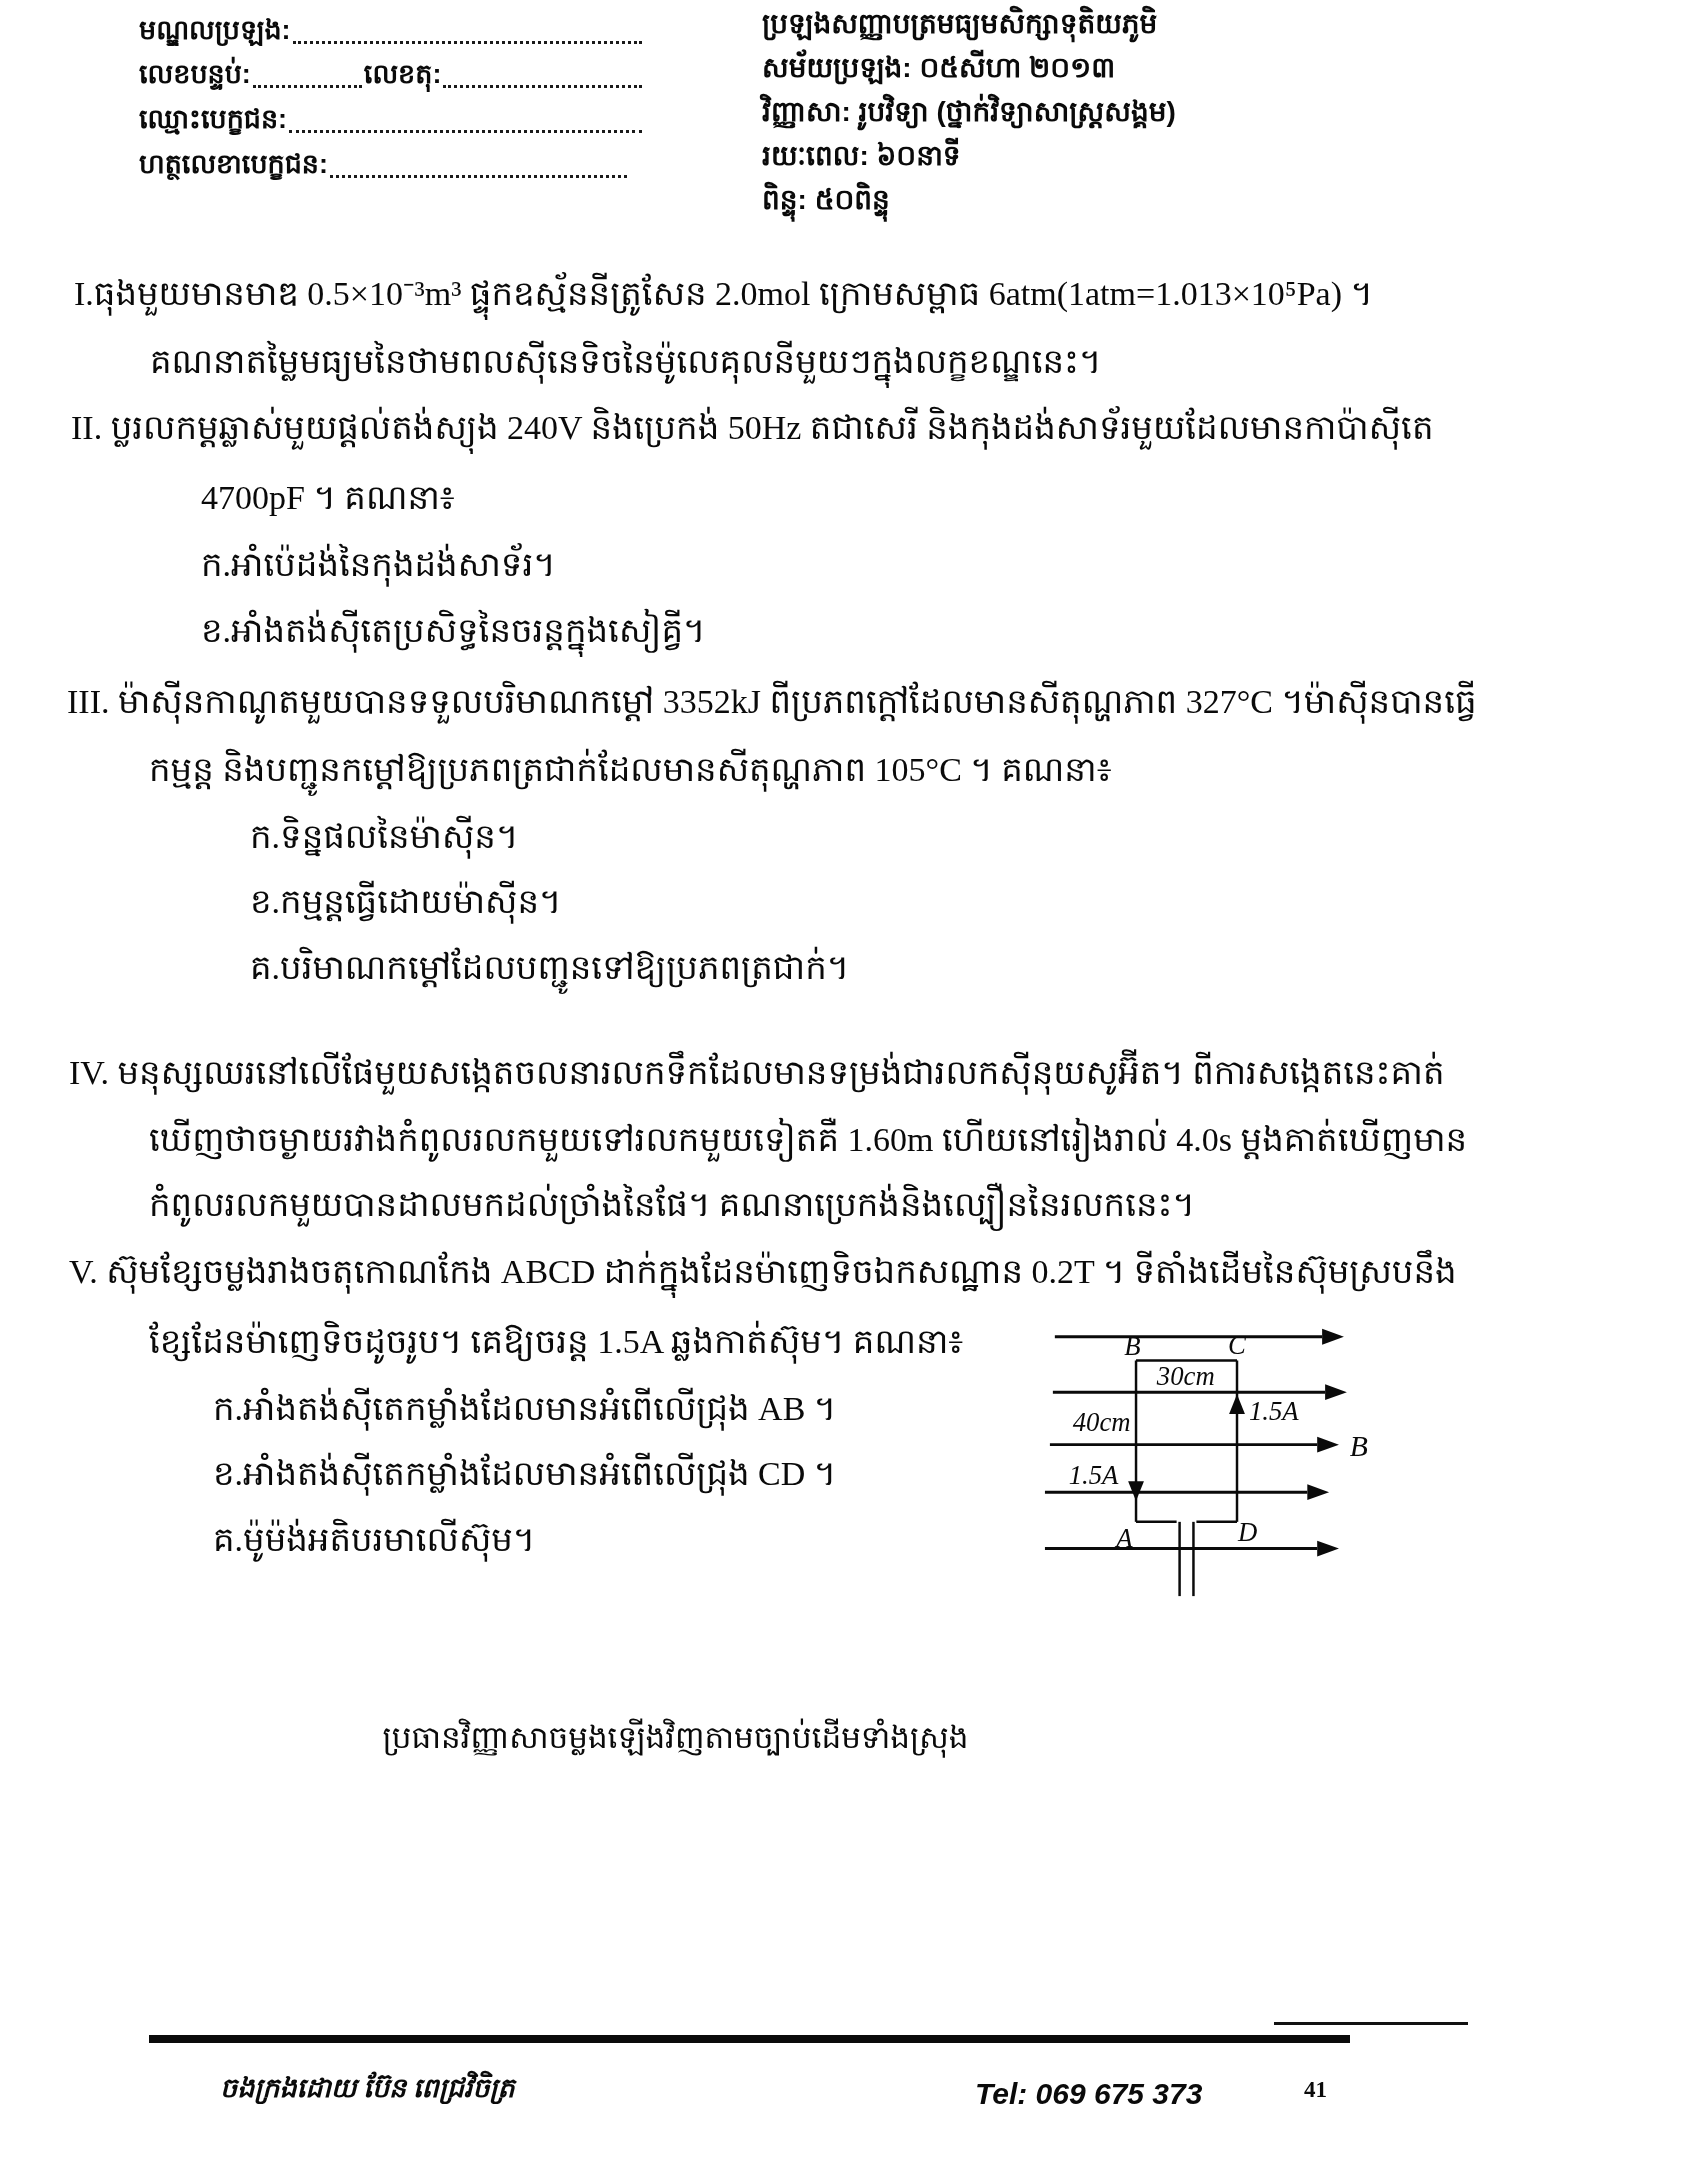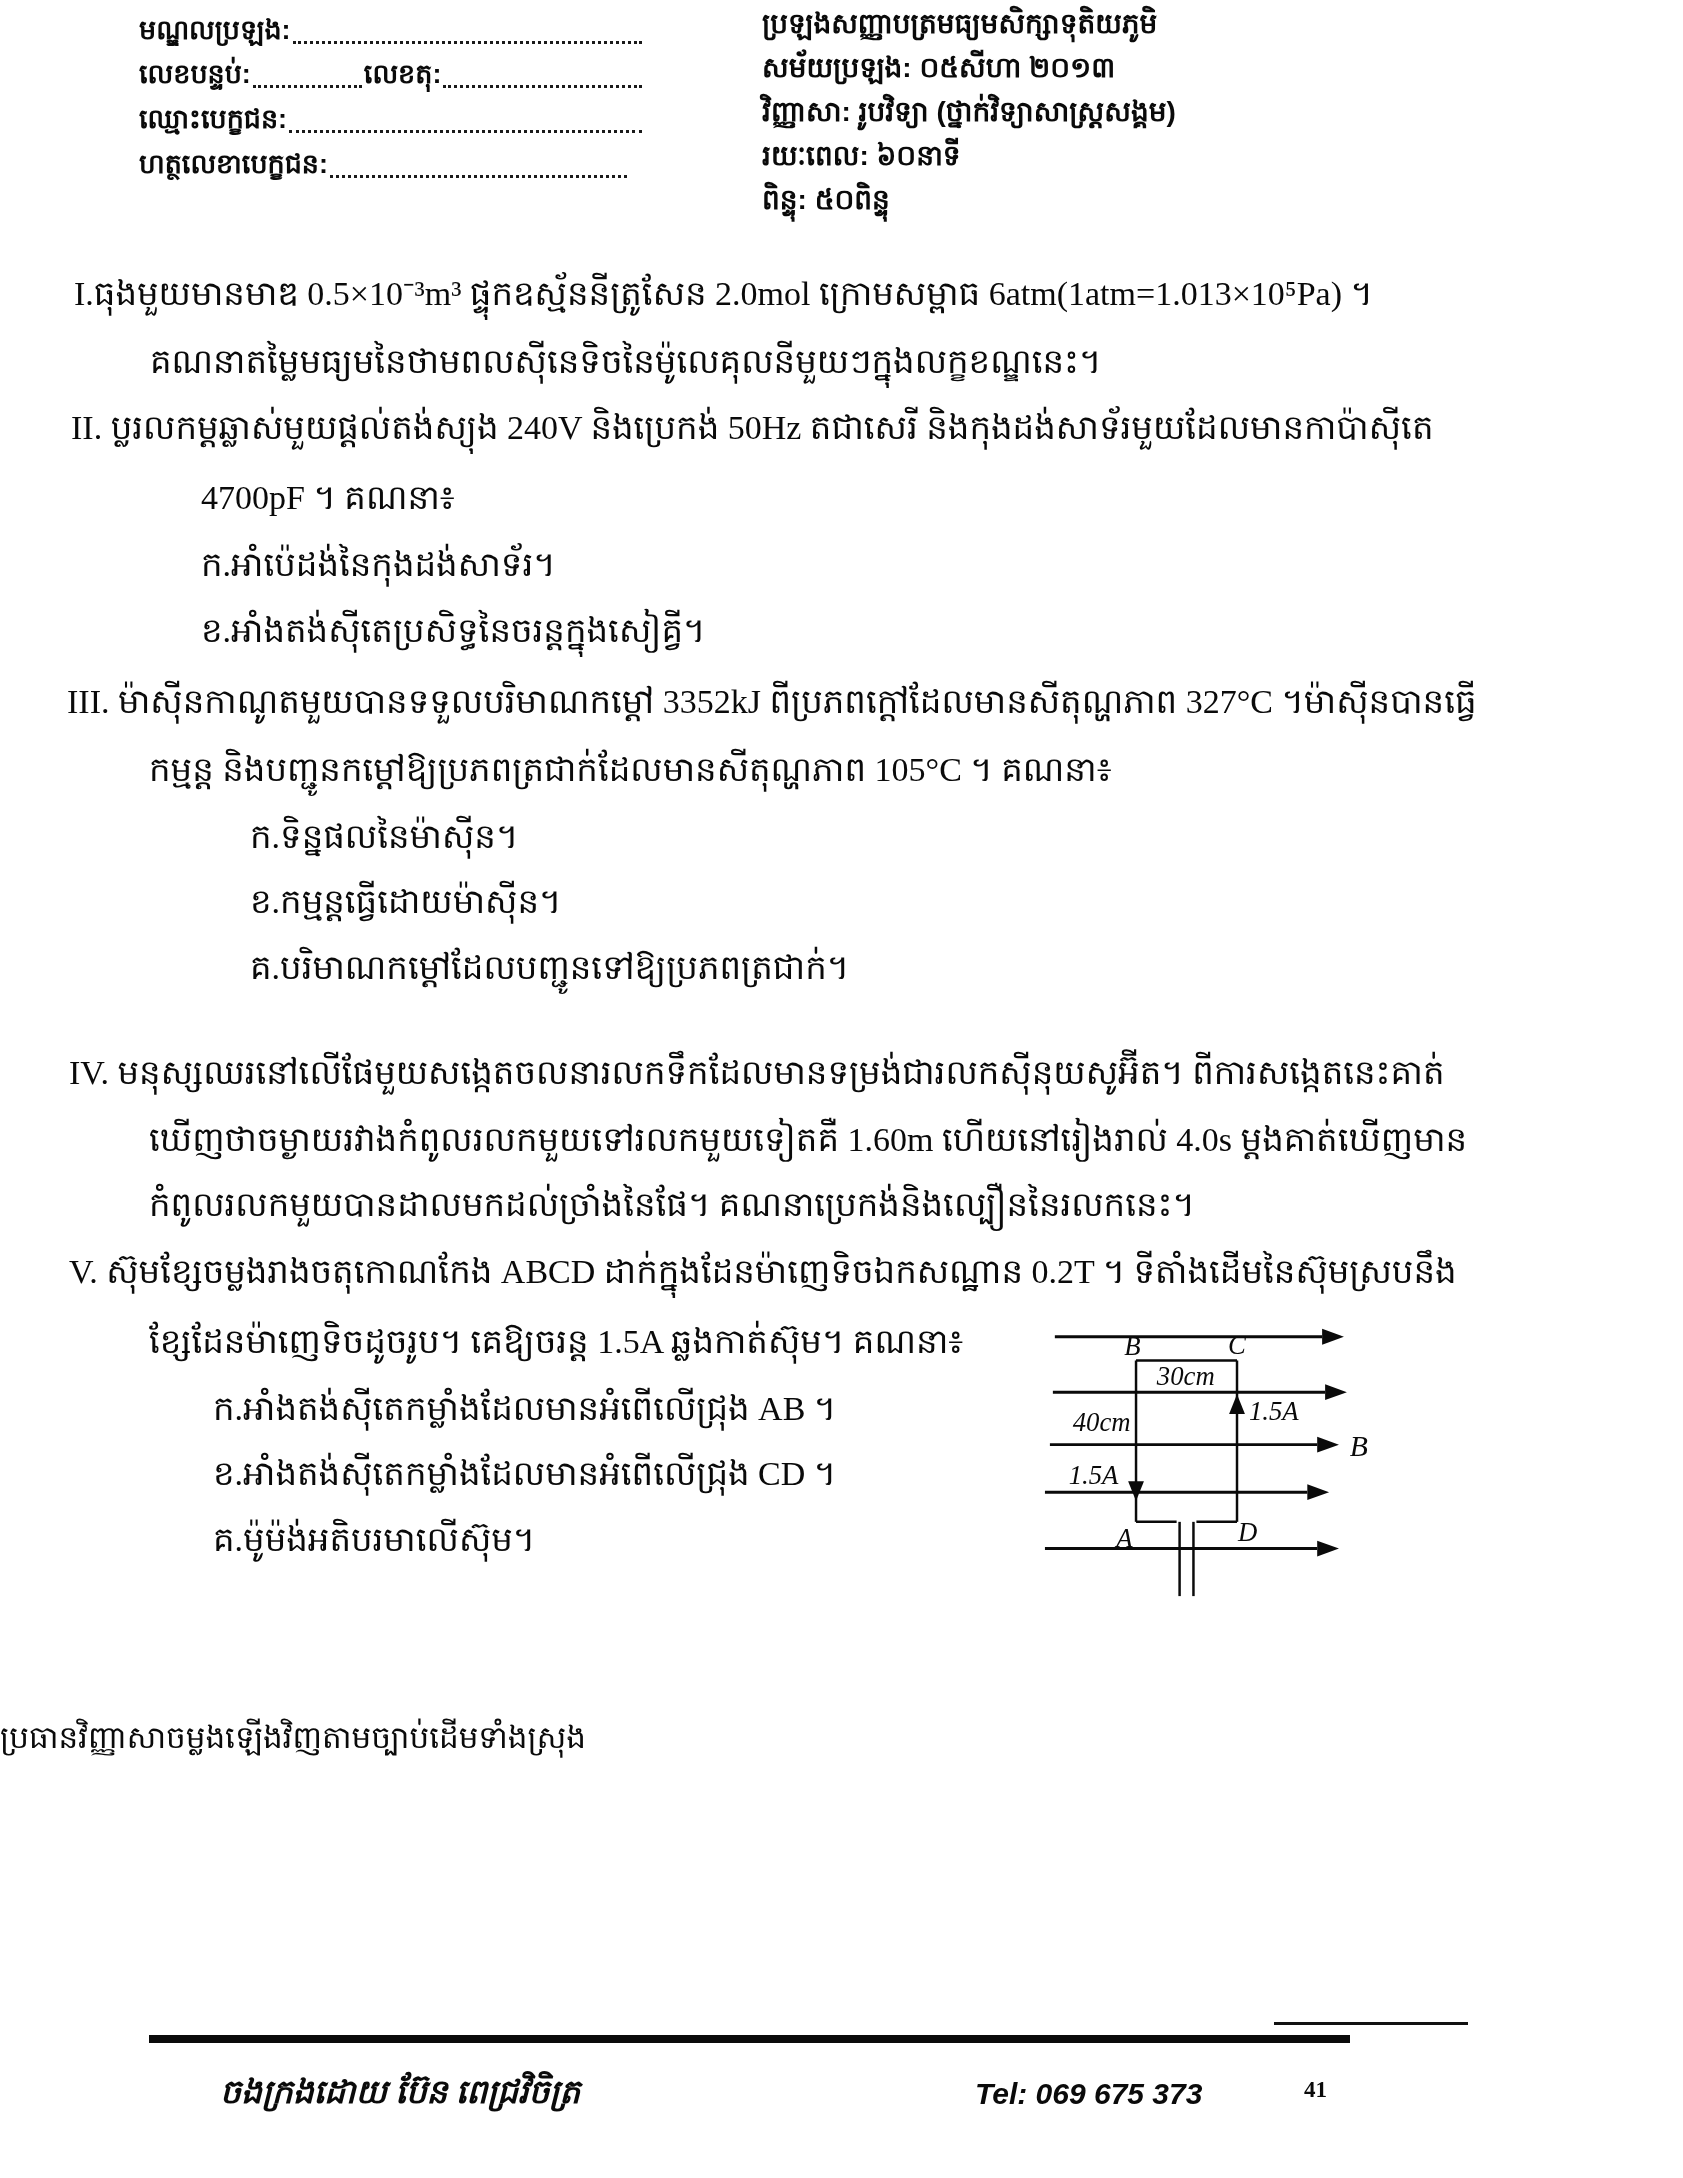--- a/index.html
+++ b/index.html
@@ -12,29 +12,29 @@
   .frow{position:absolute;left:139px;width:505px;display:flex;align-items:flex-end;height:44px;}
   .flabel{font-family:"Liberation Sans", sans-serif;font-weight:bold;font-size:27px;line-height:40px;white-space:nowrap;margin-top:22px;}
   .leader{border-bottom:3px dotted #1a1a1a;height:8px;flex:1;margin:0 2px 6px 2px;}
   .leader.fixed{flex:0 0 auto;}
   .hdr-right{position:absolute;left:762px;top:2px;width:891px;
     font-family:"Liberation Sans", sans-serif;font-weight:bold;font-size:28px;line-height:44px;}
   .hdr-right div{white-space:nowrap;}
   
   .bl{position:absolute;white-space:nowrap;font-size:34px;line-height:53px;max-width:1624px;overflow:hidden;}
   
-  .note{position:absolute;top:1718px;left:0;width:1351px;font-size:31px;}
+  .note{position:absolute;top:1718px;left:0;width:1351px;text-align:center;font-size:31px;}
   
   .diagram{position:absolute;left:1025px;top:1309px;width:426px;height:297px;}
   .diagram text{font-family:"Liberation Serif", serif;font-style:italic;font-size:27px;fill:#0a0a0a;}
   .diagram .vec{font-size:30px;}
   
   .thin-rule{position:absolute;left:1274px;top:2022px;width:194px;border-top:3px solid #111;}
   .thick-rule{position:absolute;left:149px;top:2035px;width:1201px;height:8px;background:#0a0a0a;}
-  .credit{position:absolute;left:220px;top:2071px;font-style:italic;font-weight:bold;font-size:33px;}
+  .credit{position:absolute;left:220px;top:2071px;font-style:italic;font-weight:bold;font-size:27px;}
   .tel{position:absolute;left:975px;top:2069px;font-style:italic;font-weight:bold;font-size:30px;font-family:"Liberation Sans", sans-serif;margin-top:8px;}
   .pagenum{position:absolute;left:1304px;top:2077px;font-weight:bold;font-size:23px;}
 </style>
 </head>
 <body>
 
 <div class="page">
 
   <div class="frow" style="top:6px">
     <span class="flabel">មណ្ឌលប្រឡង:</span>

